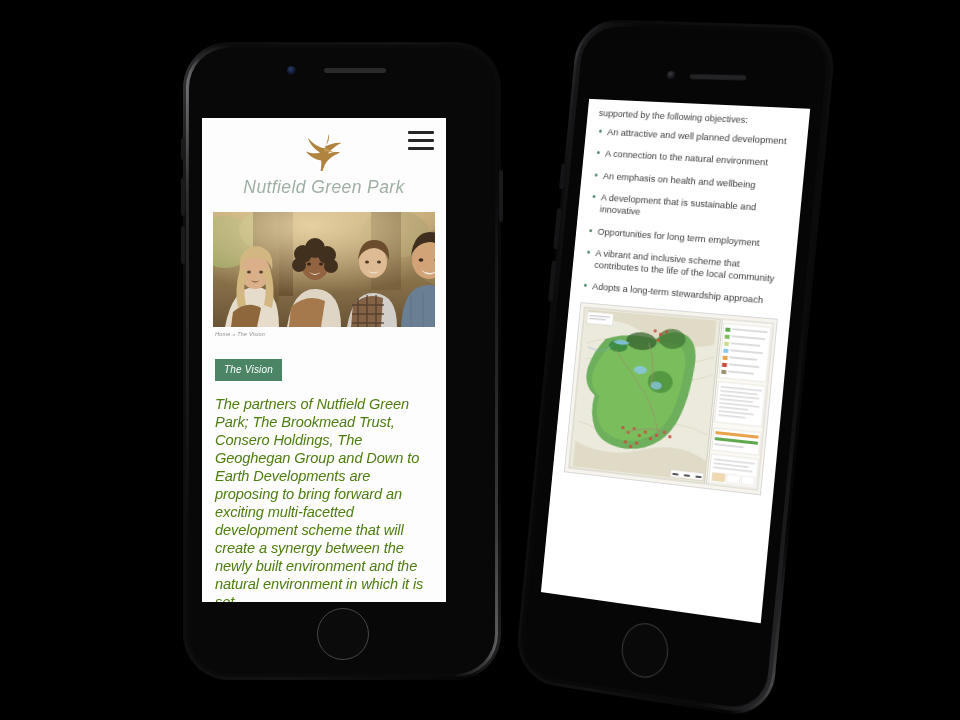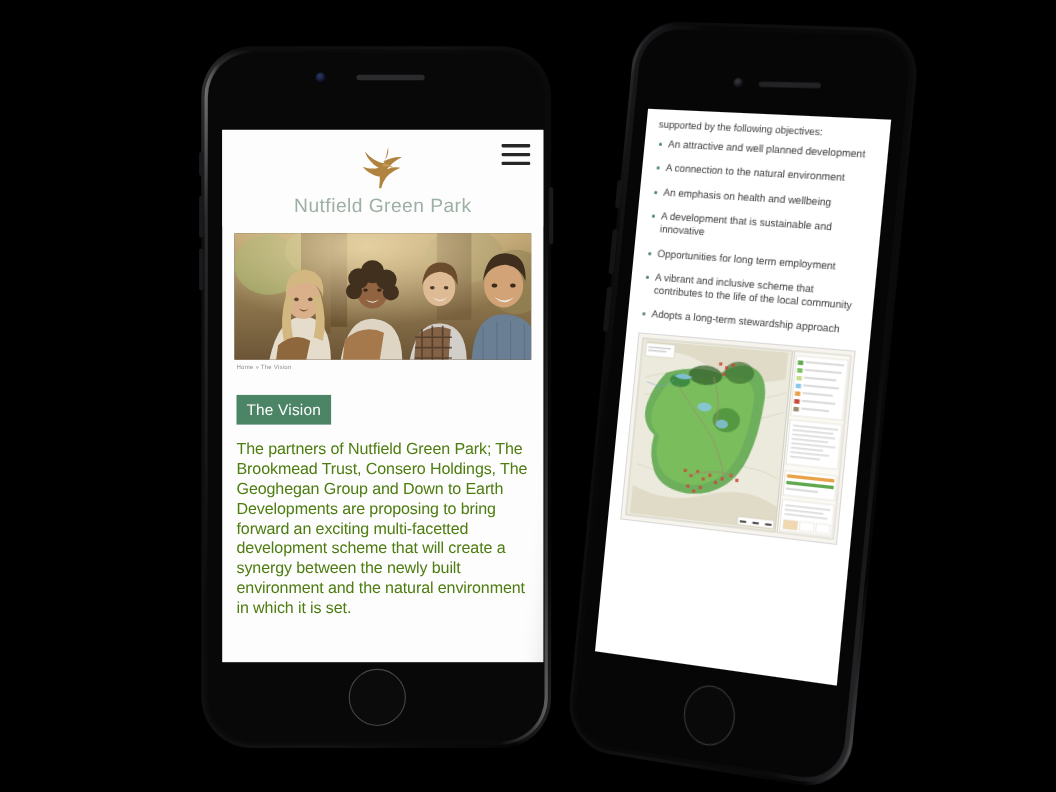--- a/index.html
+++ b/index.html
@@ -32,22 +32,22 @@
     position:absolute; left:50%; top:26px; width:62px; height:5px;
     margin-left:-18px; border-radius:3px;
     background:#2b2b2e;
   }
   .phone-left .camera{
     position:absolute; left:104px; top:24px; width:9px;height:9px;
     border-radius:50%;
     background:radial-gradient(circle at 40% 35%,#2a3b6b,#0a0e1c 70%);
   }
   .phone-left .screen{
-    position:absolute; left:19px; top:76px; width:292px; height:484px;
-    background:#fdfdfd; overflow:hidden;
+    position:absolute; left:19px; top:76px; width:244px; height:484px;
+    background:#fdfdfd; overflow:hidden;font-style:italic;
   }
   .phone-left .home{
     position:absolute; left:50%; bottom:20px; margin-left:-25px;
     width:50px;height:50px;border-radius:50%;
     border:1.6px solid #46464a;
     background:#0b0b0c;
   }
   .side-btn{position:absolute;background:#1a1a1c;border-radius:2px;}
   .sb-mute{left:-2px;top:96px;width:4px;height:22px;}
   .sb-up{left:-2px;top:136px;width:4px;height:38px;}
@@ -62,21 +62,21 @@
   .site-title{
     font-size:17.5px;color:#9db0a3;letter-spacing:.4px;
     margin-top:5px;font-weight:400;
   }
   .hero{height:115px;margin:6px 11px 0;overflow:hidden;position:relative;background:#7d6a4e;}
   .hero svg{display:block;width:100%;height:100%;}
   .crumb{font-size:5.5px;color:#8e8e8e;margin:4px 13px 0;letter-spacing:.2px;}
   .body-wrap{padding:22px 13px 0;}
   .badge{
     display:inline-block;background:#4c8466;color:#fff;
-    font-size:14px;padding:5px 9px 6px;letter-spacing:.2px;
+    font-size:10px;padding:5px 9px 6px;letter-spacing:.2px;
   }
   .ptext{
     color:#4d7c0f;font-size:14.6px;line-height:1.235;
     margin:14px 0 0;letter-spacing:-.1px;
   }
   .ptext.second{margin-top:16px;}
 
   
   .phone-right-wrap{
     position:absolute; left:538px; top:20px; width:268px;height:680px;

